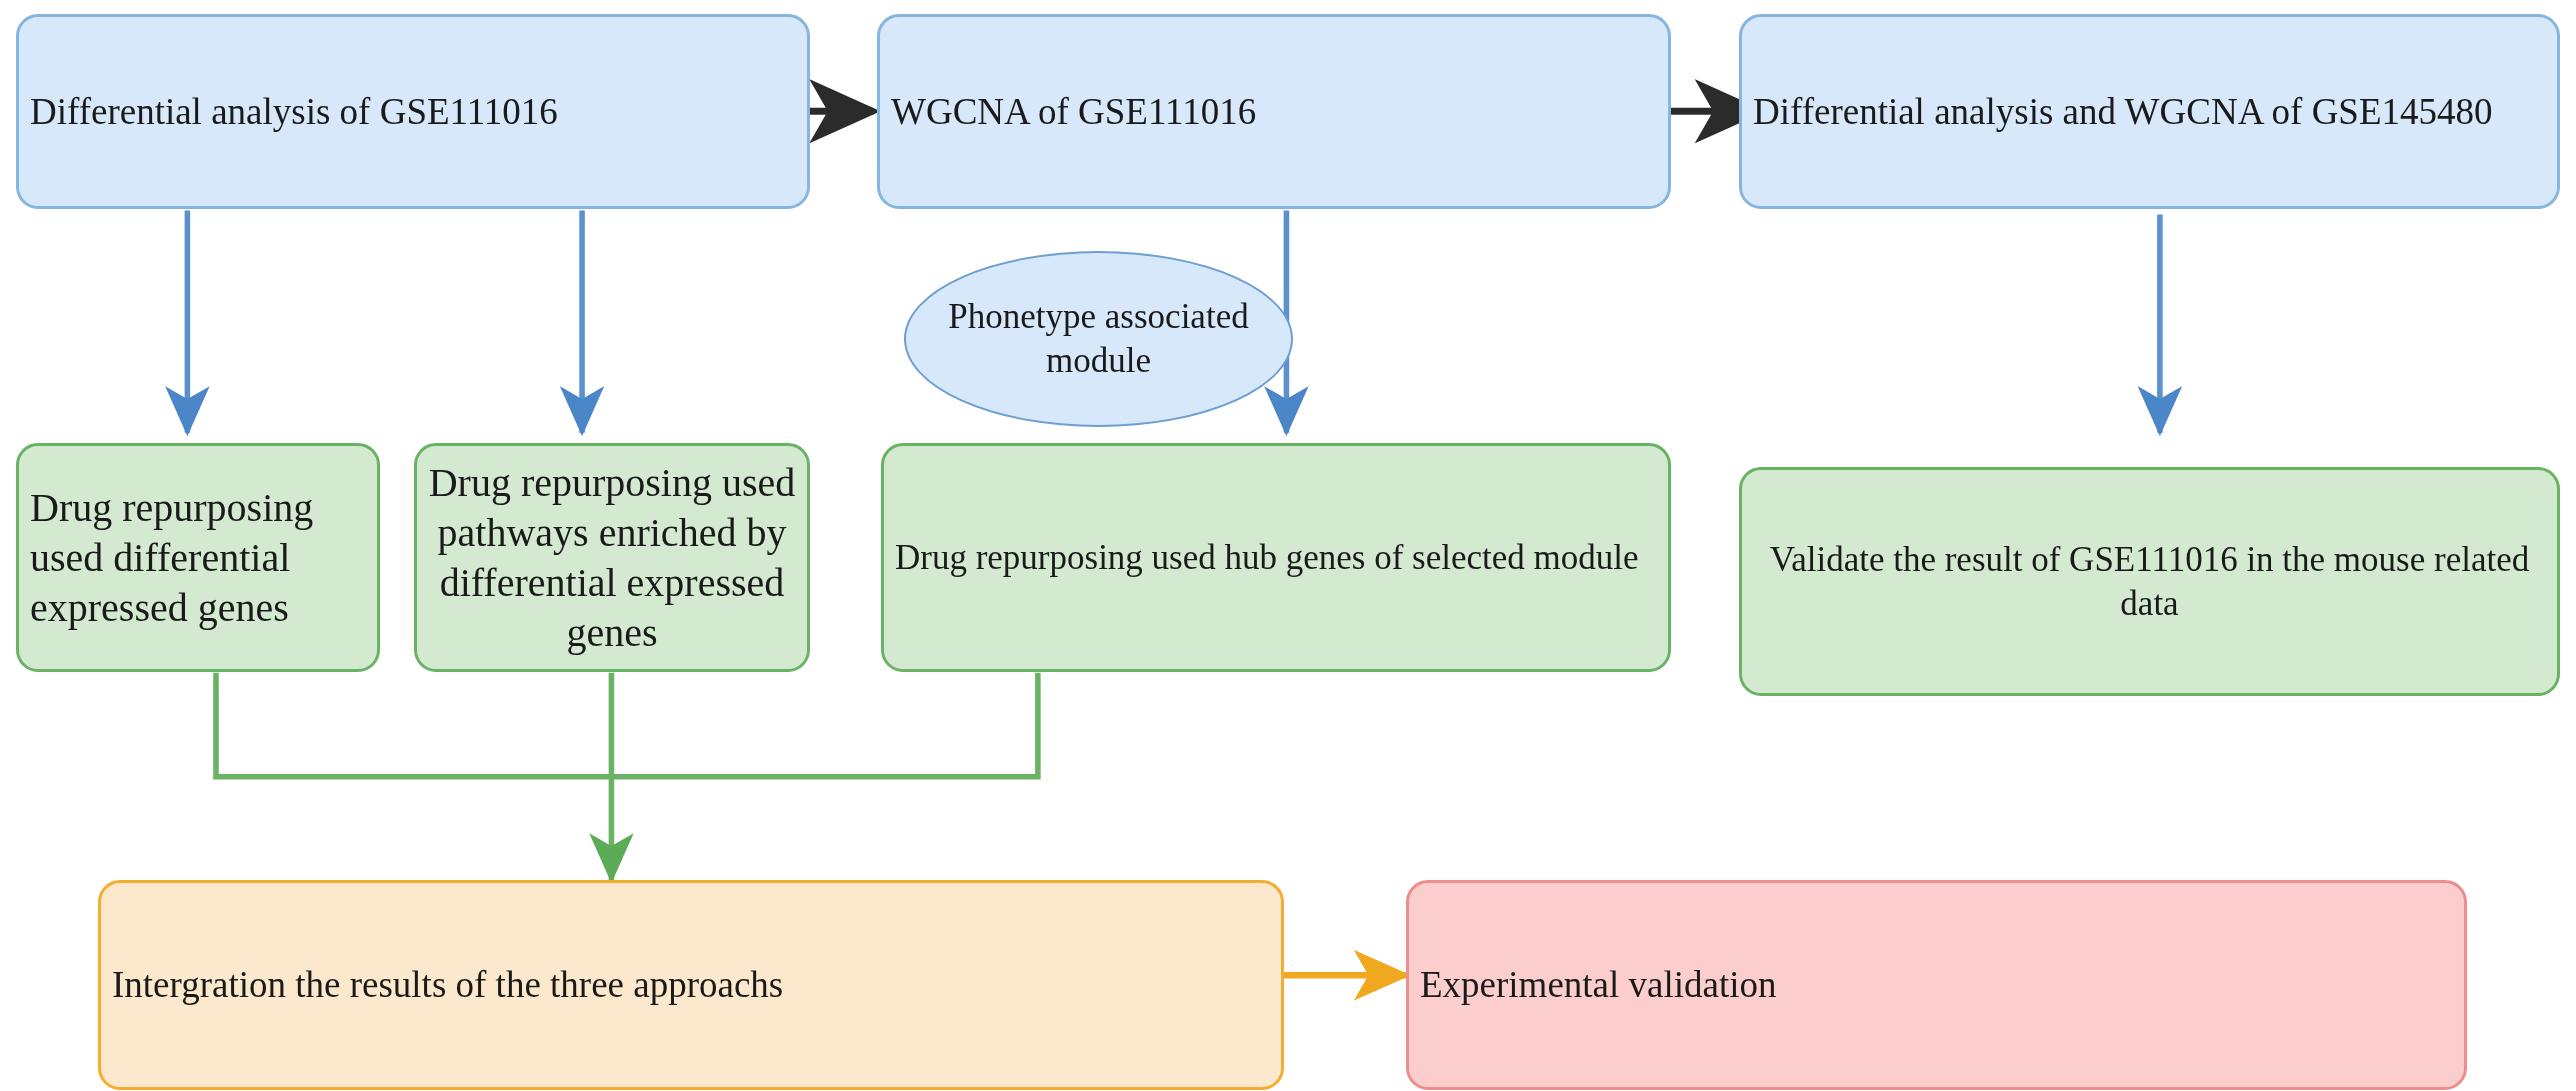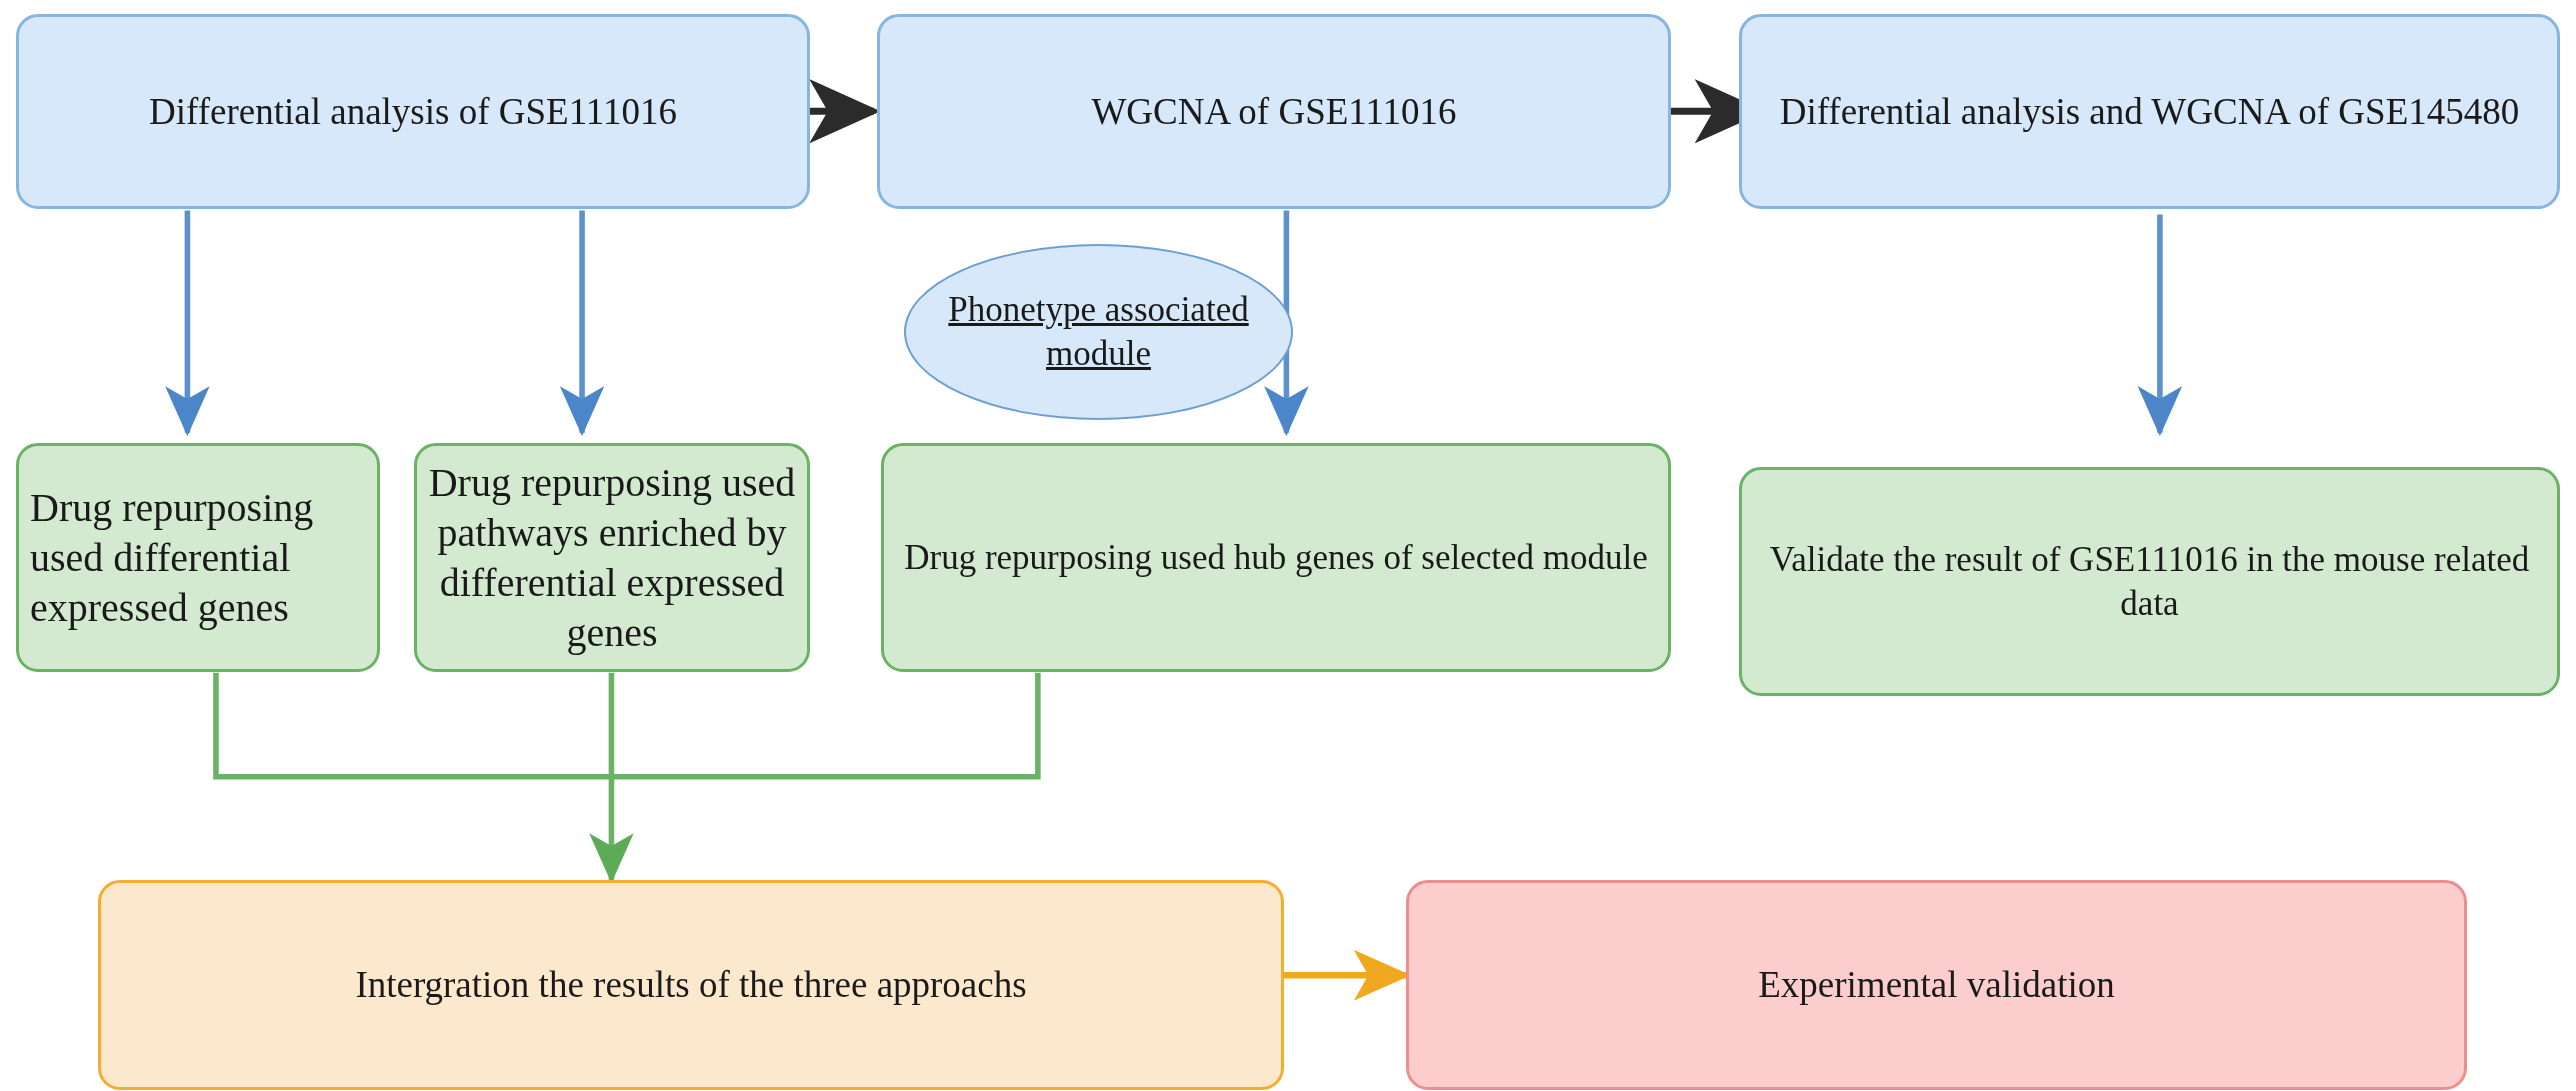--- a/index.html
+++ b/index.html
@@ -13,21 +13,20 @@
     height: 1092px;
     background: #ffffff;
     font-family: "Liberation Serif", "DejaVu Serif", serif;
     overflow: hidden;
   }
   .node {
     position: absolute;
     box-sizing: border-box;
     display: flex;
     align-items: center;
-    justify-content: center;
     text-align: center;
     color: #1a1a1a;
     line-height: 1.25;
     z-index: 3;
   }
   .node .label {
     display: block;
     padding: 0 11px;
   }
   .box {
@@ -127,21 +126,21 @@
   </div>
 
   <div class="node box blue fs-46" style="left:877px; top:14.3px; width:794px; height:195px;">
     <span class="label">WGCNA of GSE111016</span>
   </div>
 
   <div class="node box blue fs-46" style="left:1739px; top:14.3px; width:821px; height:195px;">
     <span class="label">Differential analysis and WGCNA of GSE145480</span>
   </div>
 
-  <div class="node ellipse fs-44" style="left:904px; top:244px; width:389px; height:176px;text-decoration:underline;">
+  <div class="node ellipse fs-44" style="left:904px; top:251px; width:389px; height:176px;">
     <span class="label">Phonetype associated module</span>
   </div>
 
   <div class="node box green fs-42" style="left:16px; top:443px; width:364px; height:229px;">
     <span class="label" style="text-align:left; width:100%;">Drug repurposing used differential expressed genes</span>
   </div>
 
   <div class="node box green fs-42" style="left:414px; top:443px; width:396px; height:229px;">
     <span class="label">Drug repurposing used pathways enriched by differential expressed genes</span>
   </div>

